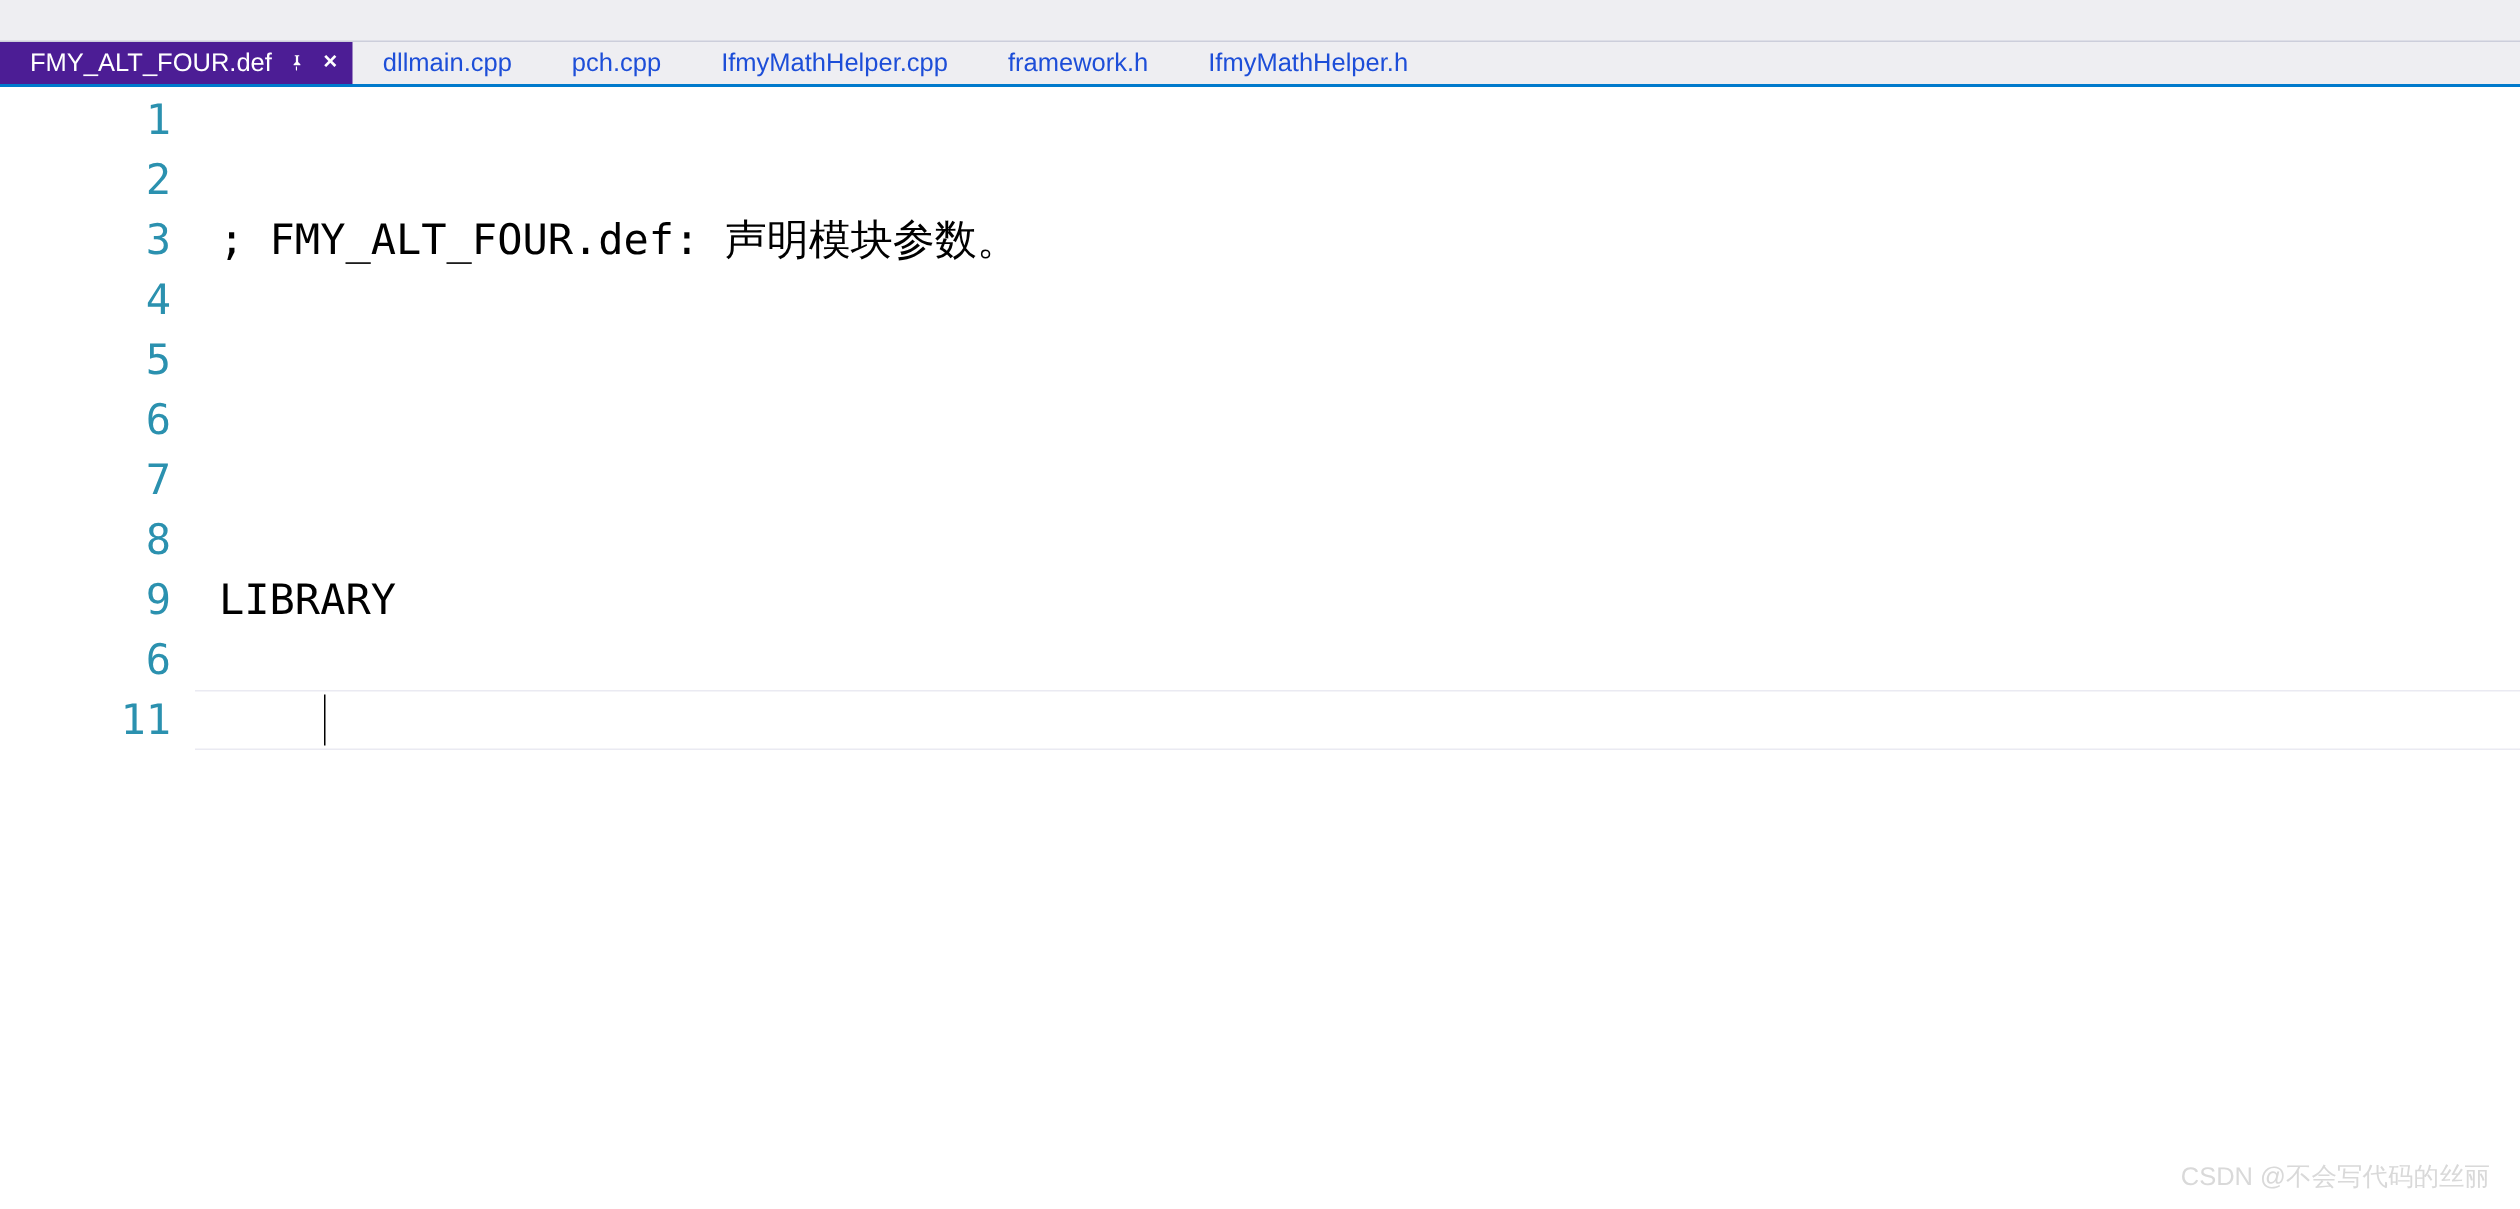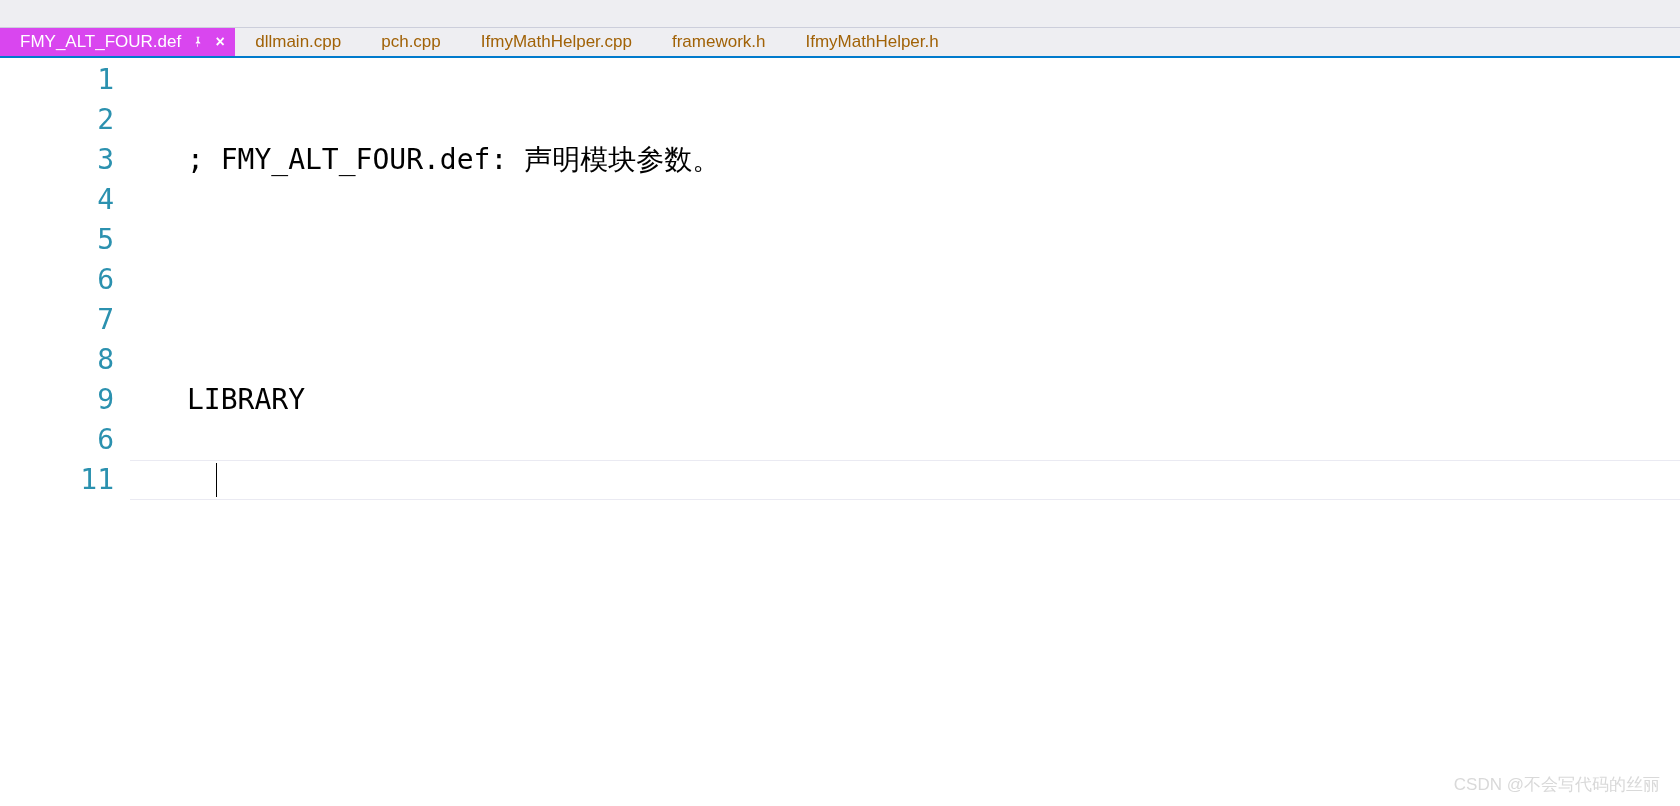--- a/index.html
+++ b/index.html
@@ -22,26 +22,26 @@
     height: 30px;
     background: #eeeef2;
     border-bottom: 2px solid #007acc;
     font-size: 17px;
     user-select: none;
   }
   .tab {
     display: flex;
     align-items: center;
     padding: 0 20px;
-    color: #a16207;
+    color: #1d4ed8;
     cursor: pointer;
     white-space: nowrap;
   }
   .tab.active {
-    background: #d946ef;
+    background: #4c1d95;
     color: #ffffff;
     padding-right: 8px;
     justify-content: center;
   }
   .tab.active .tab-actions {
     display: flex;
     align-items: center;
     margin-left: 10px;
     gap: 8px;
   }
@@ -77,21 +77,21 @@
   }
   .gutter div { height: 40px; }
   .code {
     flex: 1;
     padding-left: 16px;
     color: #000000;
     white-space: pre;
     padding-top: 2px;
     position: relative;
   }
-  .code-line { height: 40px; display:block;margin-left:41px; }
+  .code-line { height: 40px; display:block; }
   .current-line {
     position: absolute;
     left: 0; right: 0;
     height: 40px;
     border-top: 1px solid #eaeaf2;
     border-bottom: 1px solid #eaeaf2;
     pointer-events: none;
   }
   .caret {
     position: absolute;

